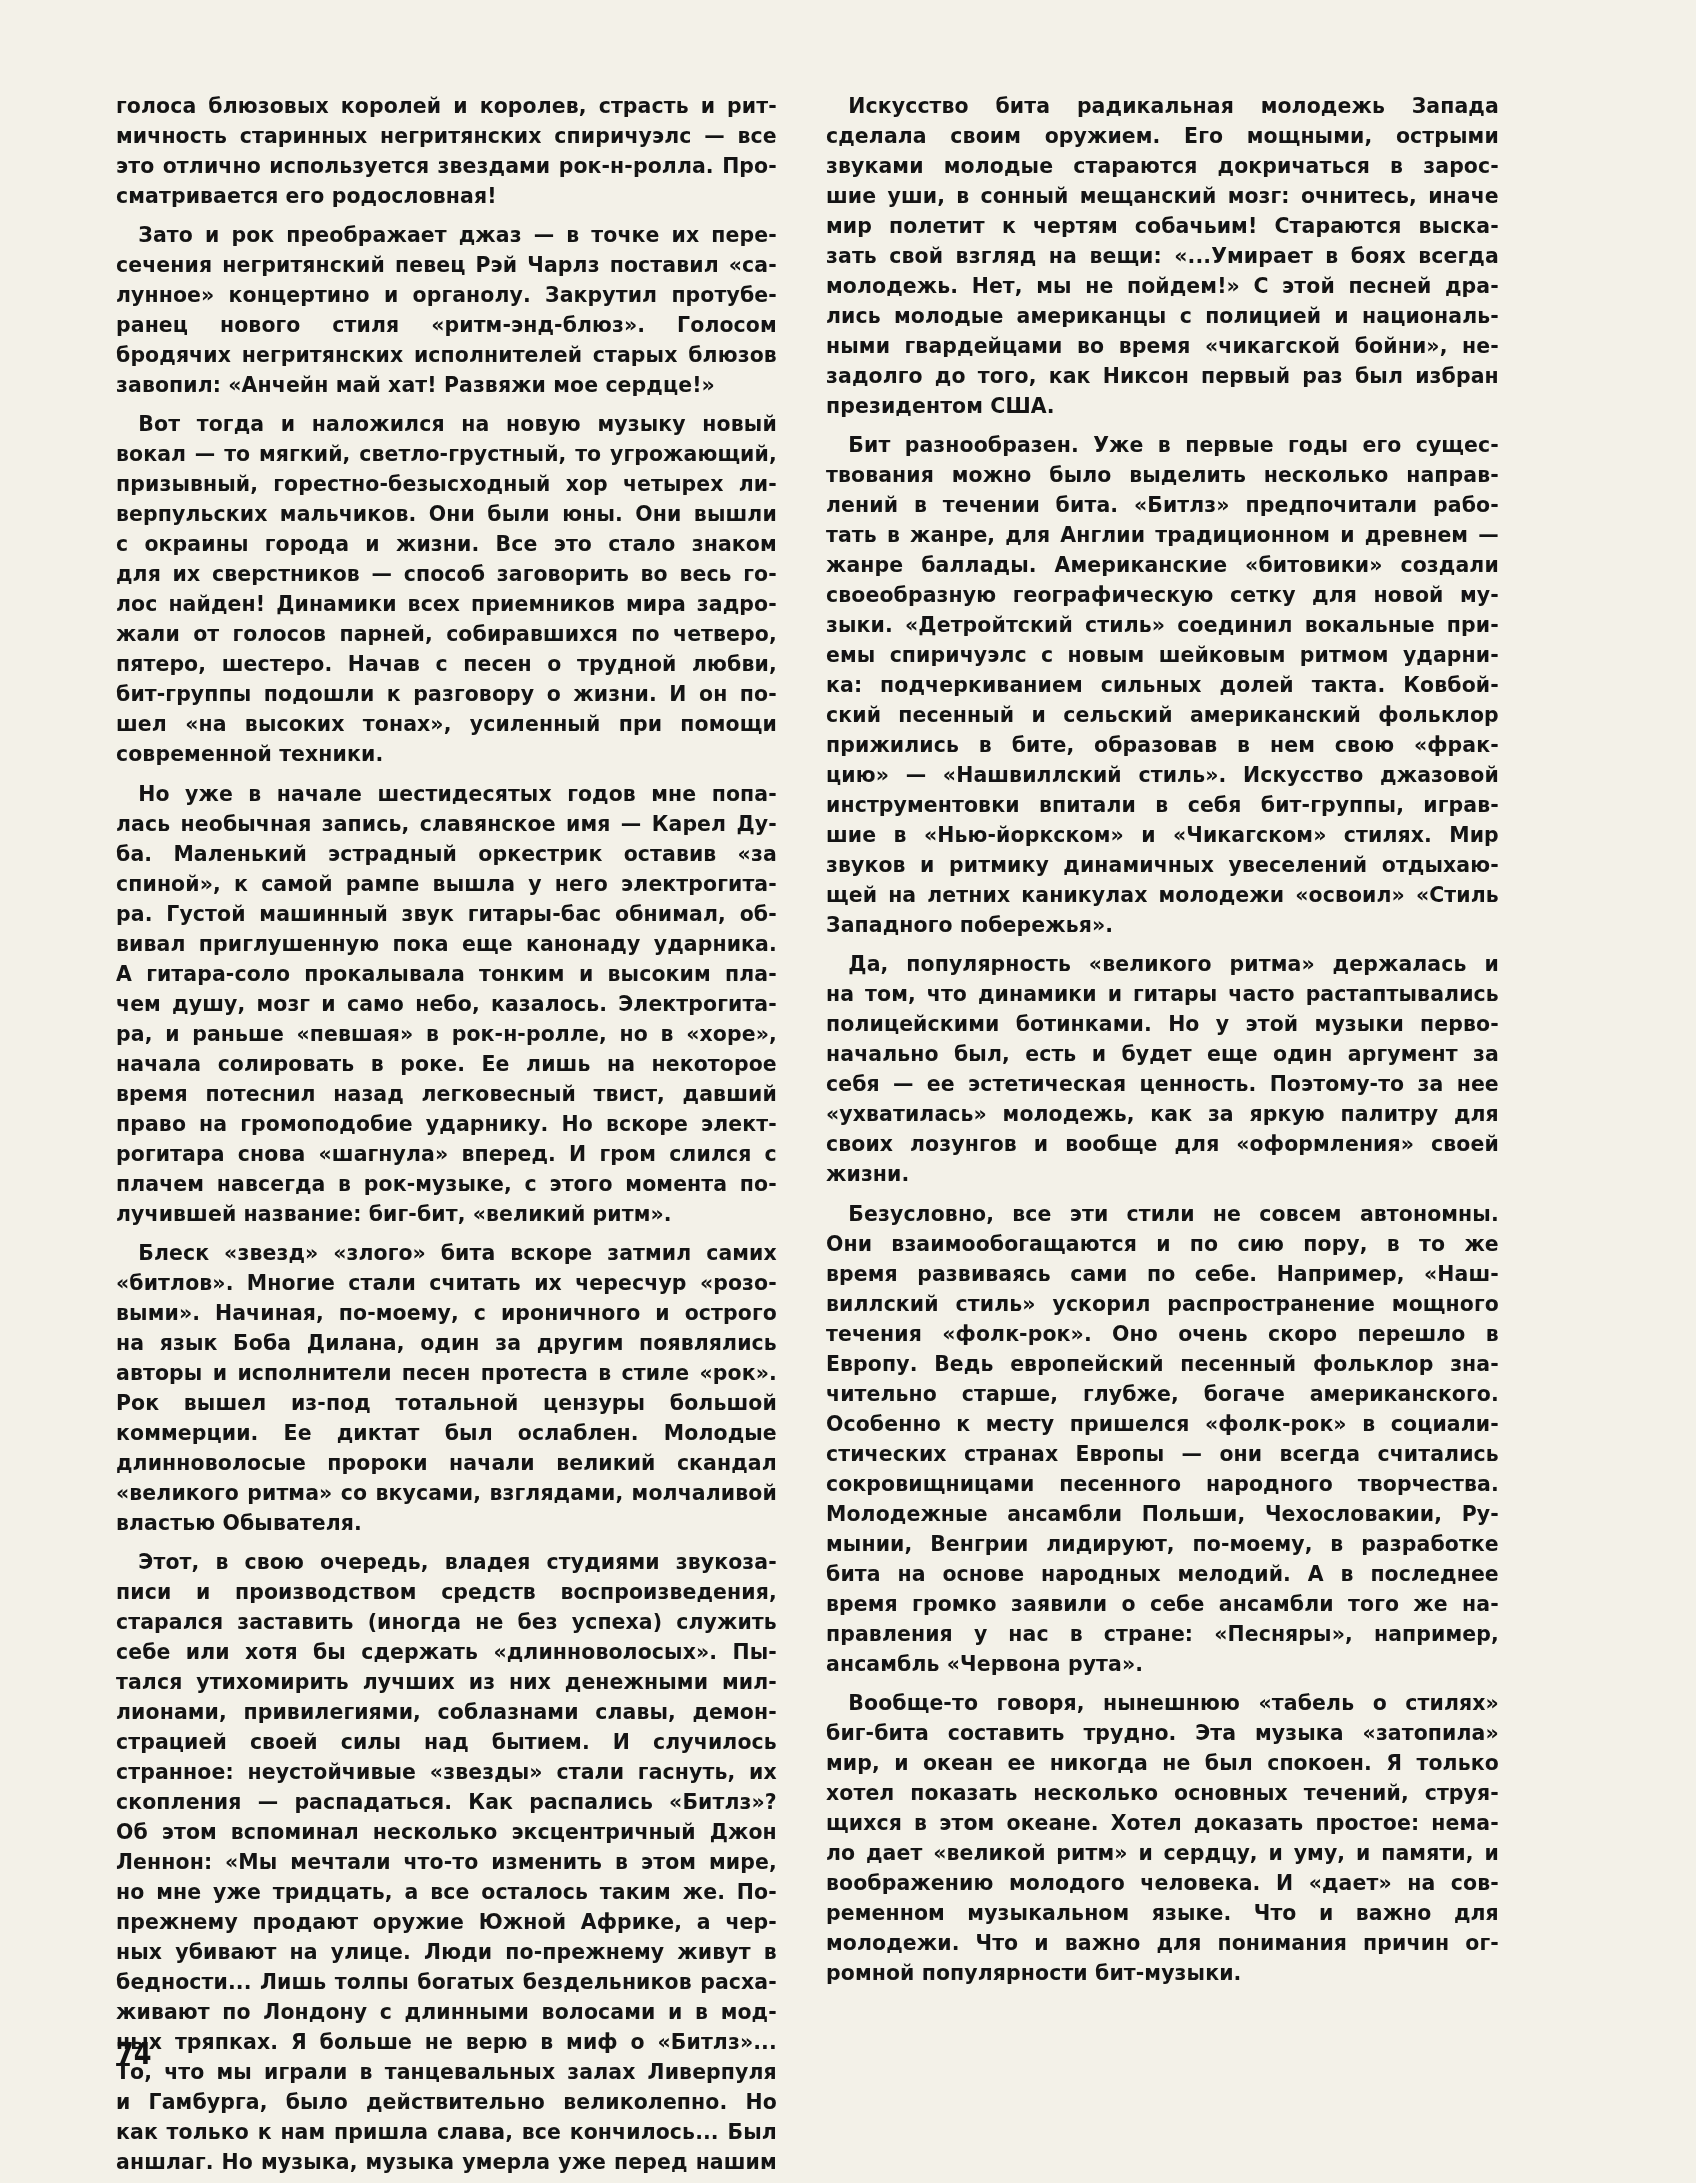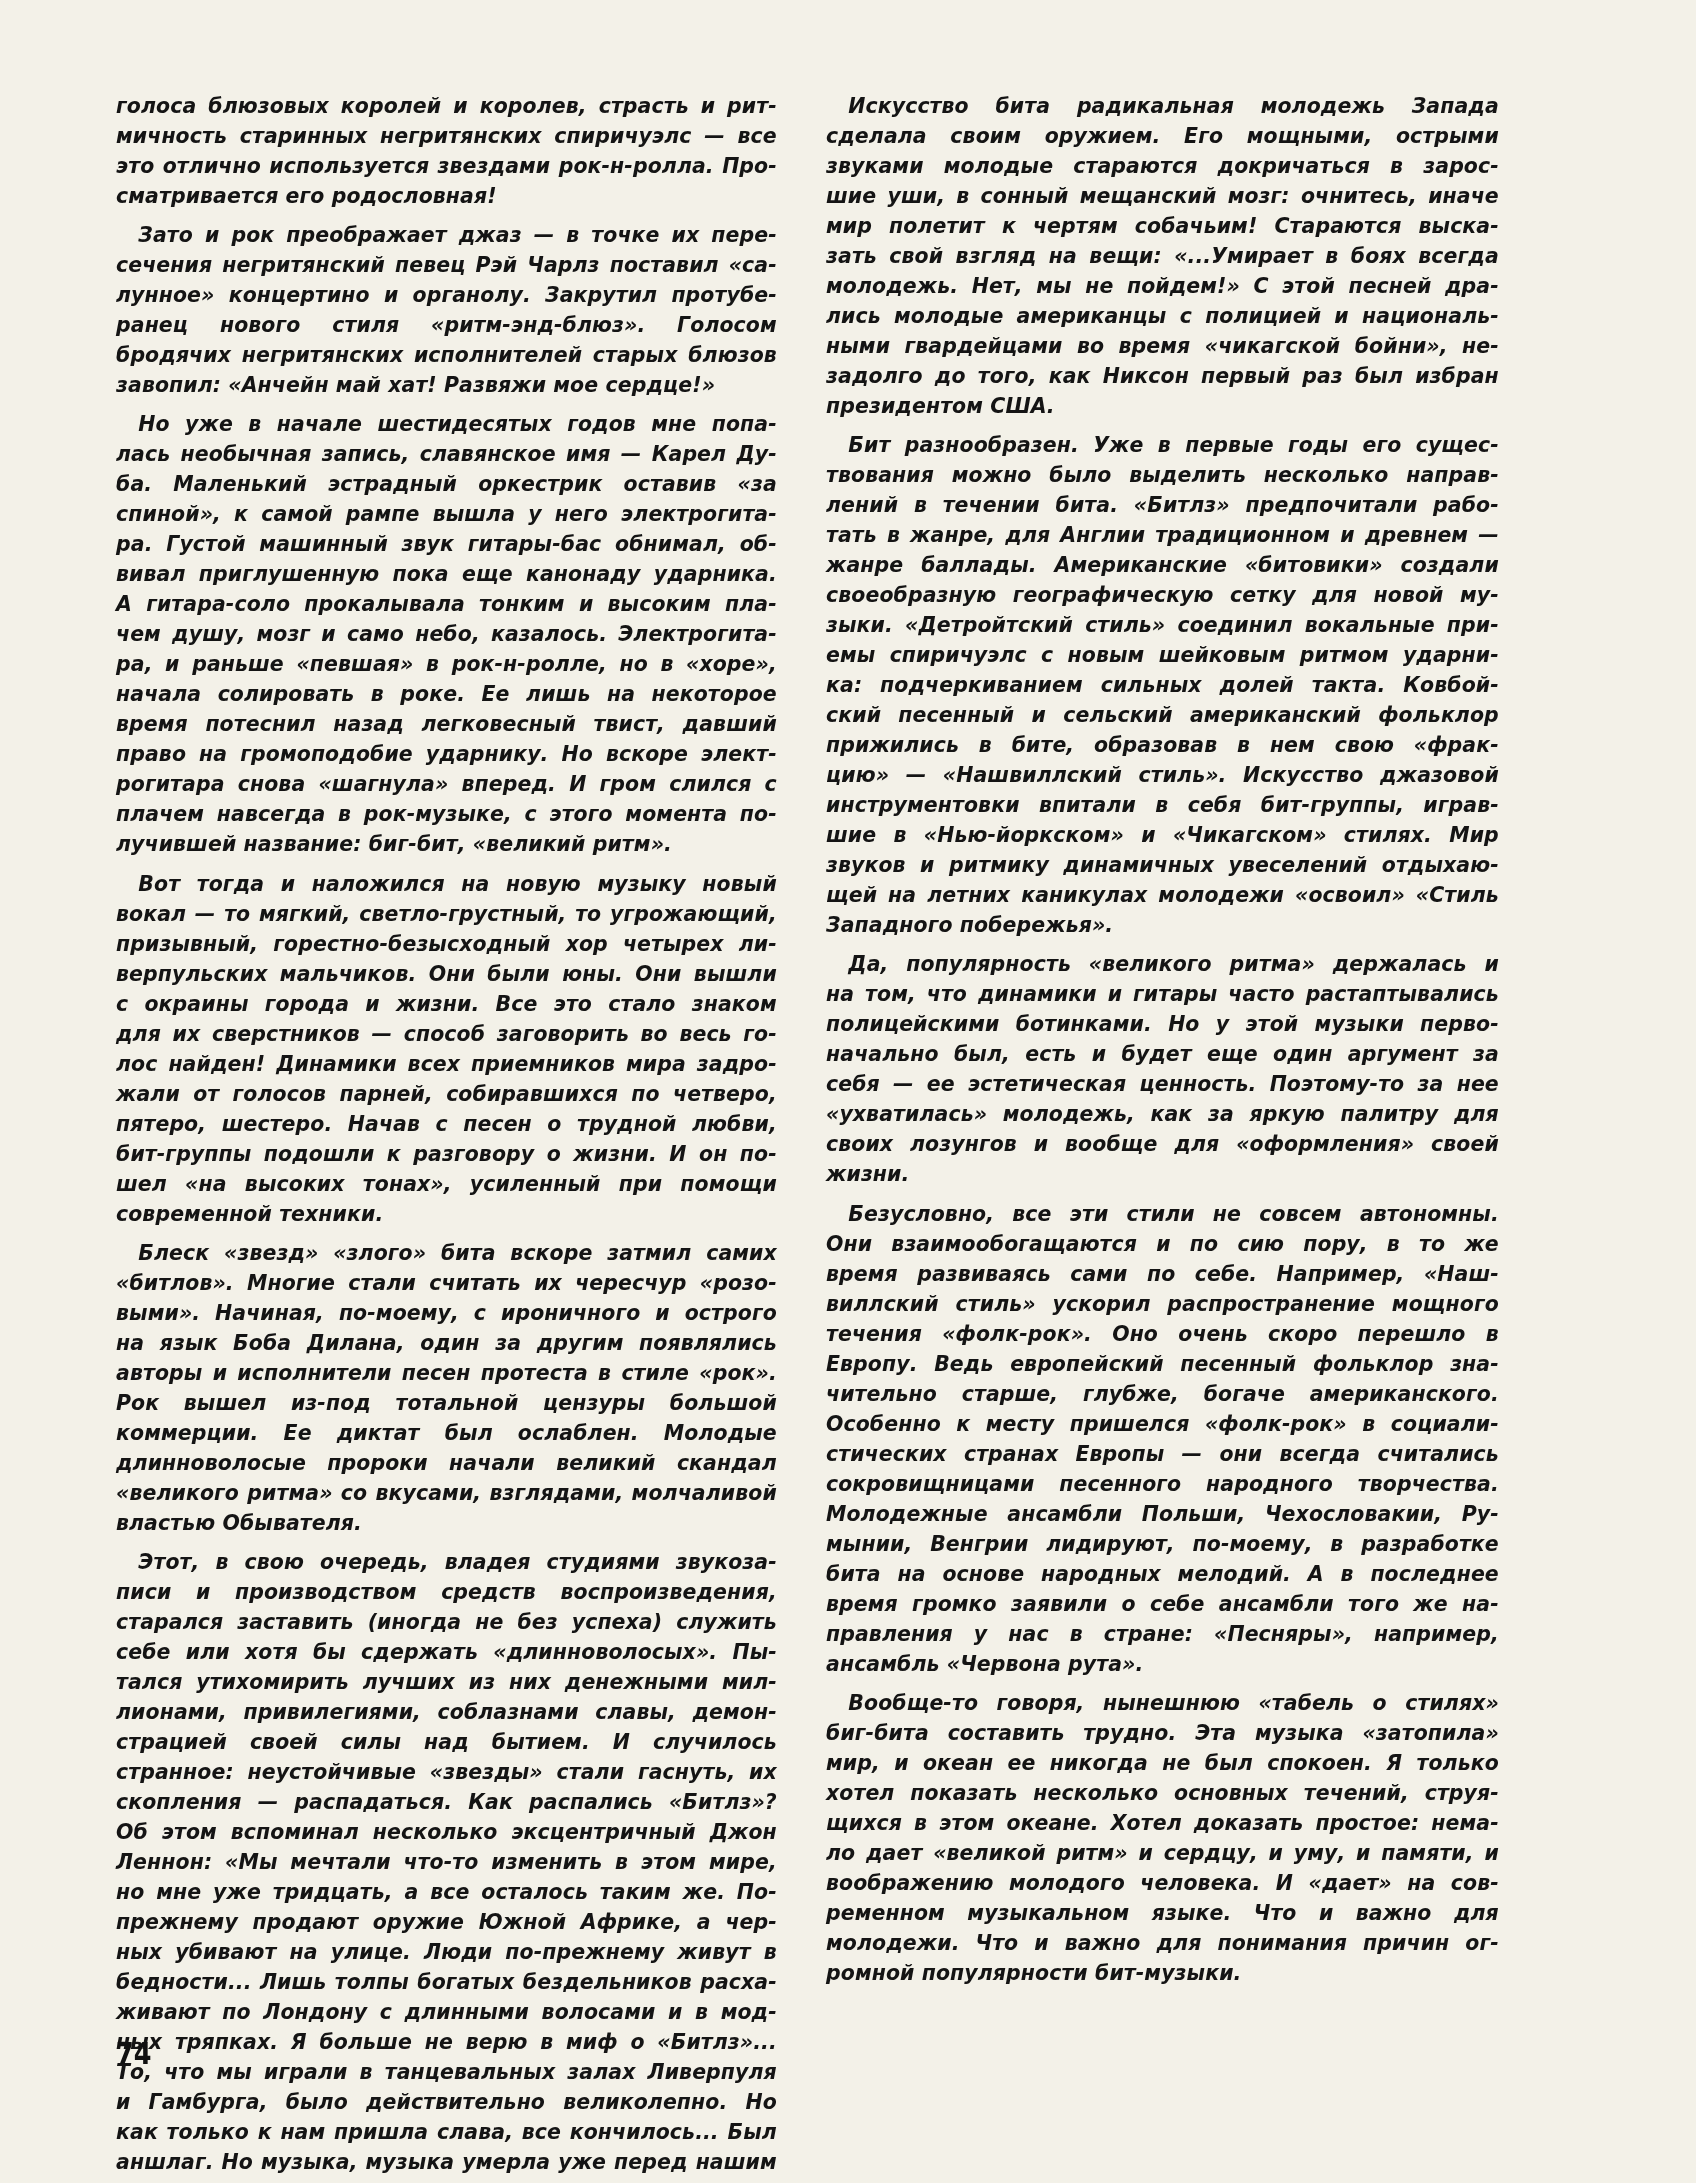--- a/index.html
+++ b/index.html
@@ -5,21 +5,21 @@
   html, body { margin:0; padding:0; }
   body {
     width:1696px; height:2183px; position:relative; overflow:hidden;
     background:#f3f1e8;
     font-family:"DejaVu Sans", sans-serif;
     color:#141414;
   }
   .col { position:absolute; top:91px; }
   .col-left { left:116px; width:661px; }
   .col-right { left:826px; width:673px; }
-  .para { margin:0 0 9.2px 0;font-style:italic; }
+  .para { margin:0 0 9.2px 0; }
   .line {
     display:block; height:30px; line-height:30px;
     font-size:22px; font-weight:bold; letter-spacing:0.1px;
     white-space:nowrap; text-align:justify; text-align-last:justify;
     transform:scaleX(0.93); transform-origin:left center; width:107.5%;
   }
   .line.last { text-align-last:left; }
   .line.indent { text-indent:24px; }
   .gap-break { height:60px; }
   .page-number {
@@ -40,49 +40,49 @@
     </div>
     <div class="para">
       <span class="line indent">Зато и рок преображает джаз — в точке их пере-</span>
       <span class="line">сечения негритянский певец Рэй Чарлз поставил «са-</span>
       <span class="line">лунное» концертино и органолу. Закрутил протубе-</span>
       <span class="line">ранец нового стиля «ритм-энд-блюз». Голосом</span>
       <span class="line">бродячих негритянских исполнителей старых блюзов</span>
       <span class="line last">завопил: «Анчейн май хат! Развяжи мое сердце!»</span>
     </div>
     <div class="para">
+      <span class="line indent">Вот тогда и наложился на новую музыку новый</span>
+      <span class="line">вокал — то мягкий, светло-грустный, то угрожающий,</span>
+      <span class="line">призывный, горестно-безысходный хор четырех ли-</span>
+      <span class="line">верпульских мальчиков. Они были юны. Они вышли</span>
+      <span class="line">с окраины города и жизни. Все это стало знаком</span>
+      <span class="line">для их сверстников — способ заговорить во весь го-</span>
+      <span class="line">лос найден! Динамики всех приемников мира задро-</span>
+      <span class="line">жали от голосов парней, собиравшихся по четверо,</span>
+      <span class="line">пятеро, шестеро. Начав с песен о трудной любви,</span>
+      <span class="line">бит-группы подошли к разговору о жизни. И он по-</span>
+      <span class="line">шел «на высоких тонах», усиленный при помощи</span>
+      <span class="line last">современной техники.</span>
+    </div>
+    <div class="para">
       <span class="line indent">Но уже в начале шестидесятых годов мне попа-</span>
       <span class="line">лась необычная запись, славянское имя — Карел Ду-</span>
       <span class="line">ба. Маленький эстрадный оркестрик оставив «за</span>
       <span class="line">спиной», к самой рампе вышла у него электрогита-</span>
       <span class="line">ра. Густой машинный звук гитары-бас обнимал, об-</span>
       <span class="line">вивал приглушенную пока еще канонаду ударника.</span>
       <span class="line">А гитара-соло прокалывала тонким и высоким пла-</span>
       <span class="line">чем душу, мозг и само небо, казалось. Электрогита-</span>
       <span class="line">ра, и раньше «певшая» в рок-н-ролле, но в «хоре»,</span>
       <span class="line">начала солировать в роке. Ее лишь на некоторое</span>
       <span class="line">время потеснил назад легковесный твист, давший</span>
       <span class="line">право на громоподобие ударнику. Но вскоре элект-</span>
       <span class="line">рогитара снова «шагнула» вперед. И гром слился с</span>
       <span class="line">плачем навсегда в рок-музыке, с этого момента по-</span>
       <span class="line last">лучившей название: биг-бит, «великий ритм».</span>
-    </div>
-    <div class="para">
-      <span class="line indent">Вот тогда и наложился на новую музыку новый</span>
-      <span class="line">вокал — то мягкий, светло-грустный, то угрожающий,</span>
-      <span class="line">призывный, горестно-безысходный хор четырех ли-</span>
-      <span class="line">верпульских мальчиков. Они были юны. Они вышли</span>
-      <span class="line">с окраины города и жизни. Все это стало знаком</span>
-      <span class="line">для их сверстников — способ заговорить во весь го-</span>
-      <span class="line">лос найден! Динамики всех приемников мира задро-</span>
-      <span class="line">жали от голосов парней, собиравшихся по четверо,</span>
-      <span class="line">пятеро, шестеро. Начав с песен о трудной любви,</span>
-      <span class="line">бит-группы подошли к разговору о жизни. И он по-</span>
-      <span class="line">шел «на высоких тонах», усиленный при помощи</span>
-      <span class="line last">современной техники.</span>
     </div>
     <div class="para">
       <span class="line indent">Блеск «звезд» «злого» бита вскоре затмил самих</span>
       <span class="line">«битлов». Многие стали считать их чересчур «розо-</span>
       <span class="line">выми». Начиная, по-моему, с ироничного и острого</span>
       <span class="line">на язык Боба Дилана, один за другим появлялись</span>
       <span class="line">авторы и исполнители песен протеста в стиле «рок».</span>
       <span class="line">Рок вышел из-под тотальной цензуры большой</span>
       <span class="line">коммерции. Ее диктат был ослаблен. Молодые</span>
       <span class="line">длинноволосые пророки начали великий скандал</span>

